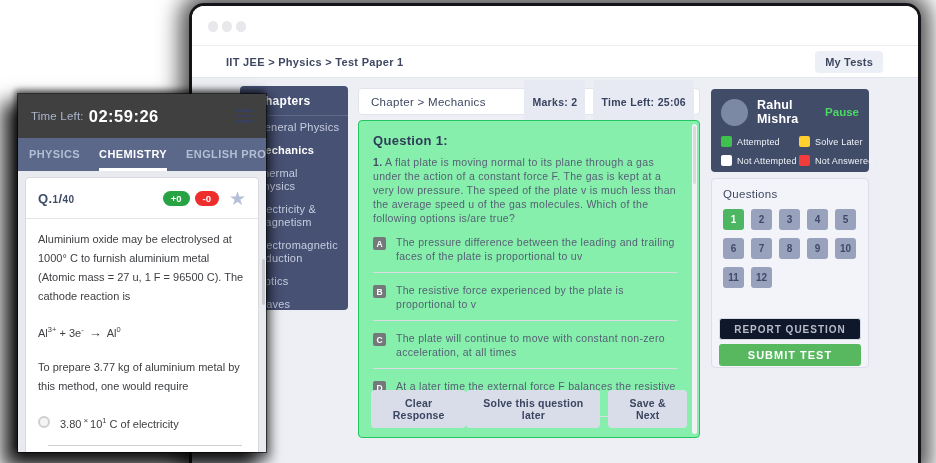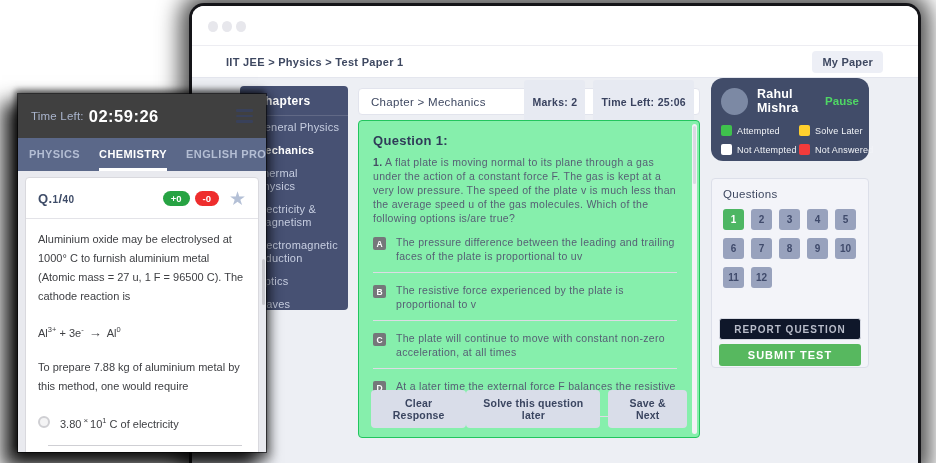--- a/index.html
+++ b/index.html
@@ -52,22 +52,22 @@
   .opt-div { border-bottom:1px solid #dcdce4; margin-top:9px; }
   .q-buttons { position:absolute; left:12px; right:12px; bottom:9px; display:flex; align-items:center; }
   .g-btn { background:#d9dde9; color:#3a4560; font-size:10.5px; font-weight:700; letter-spacing:.2px;
     border:none; border-radius:4px; padding:7px 12px; cursor:pointer; font-family:inherit; }
   .g-btn + .g-btn { margin-left:8px; }
   .spacer { flex:1; }
   .card-scroll { position:absolute; right:2px; top:3px; width:5px; height:310px; background:#f1f1f6; border-radius:3px; }
   .card-thumb { position:absolute; top:2px; left:1px; width:3px; height:58px; background:#d9d9e2; border-radius:2px; }
 
   
-  .user-card { position:absolute; left:519px; top:0; width:158px; height:83px;
-    background:#414c69; border-radius:12px; padding:9px 10px; }
+  .user-card { position:absolute; left:519px; top:11px; width:158px; height:83px;
+    background:#414c69; border-radius:4px; padding:9px 10px; }
   .user-row { display:flex; align-items:center; }
   .avatar { width:27px; height:27px; border-radius:50%; background:#7c89a4; flex-shrink:0; }
   .user-name { color:#fff; font-weight:700; font-size:12.5px; margin-left:9px; letter-spacing:.2px; }
   .pause { margin-left:auto; color:#4fd765; font-weight:700; font-size:11.5px; cursor:pointer; }
   .legend { display:grid; grid-template-columns:74px 1fr; gap:8px 4px; margin-top:10px; }
   .legend-item { display:flex; align-items:center; gap:5px; }
   .swatch { width:11px; height:11px; border-radius:2px; flex-shrink:0; }
   .sw-green { background:#3fc14d; } .sw-yellow { background:#ffd02e; }
   .sw-white { background:#ffffff; } .sw-red { background:#f23b3b; }
   .legend-label { color:#f2f4f8; font-size:9px; letter-spacing:.2px; white-space:nowrap; }
@@ -131,21 +131,21 @@
   <div class="desktop">
     <div class="chrome-bar">
       <div class="dots">
         <div class="dot"></div>
         <div class="dot"></div>
         <div class="dot"></div>
       </div>
     </div>
     <div class="nav-bar">
       <span class="breadcrumb">IIT JEE &gt; Physics &gt; Test Paper 1</span>
-      <span class="my-tests">My Paper</span>
+      <span class="my-tests">My Tests</span>
     </div>
 
     <div class="content">
 
       <div class="chapters">
         <div class="chapters-title">Chapters</div>
         <div class="chapter-item">General Physics</div>
         <div class="chapter-item active">Mechanics</div>
         <div class="chapter-item">Thermal Physics</div>
         <div class="chapter-item">Electricity &amp; Magnetism</div>
@@ -269,21 +269,21 @@
       <div class="p-card">
         <div class="p-card-head">
           <span class="qno"><span>Q.</span><span class="small">1</span><span>/</span><span class="small">40</span></span>
           <span class="pill plus">+0</span>
           <span class="pill minus">-0</span>
           <span class="star">★</span>
         </div>
         <div class="p-q-body">
           <div>Aluminium oxide may be electrolysed at 1000° C to furnish aluminium metal (Atomic mass = 27 u, 1 F = 96500 C). The cathode reaction is</div>
           <div class="p-formula"><span>Al</span><sup>3+</sup><span> + 3e</span><sup>-</sup><span class="arrow">→</span><span>Al</span><sup>0</sup></div>
-          <div>To prepare 7.88 kg of aluminium metal by this method, one would require</div>
+          <div>To prepare 3.77 kg of aluminium metal by this method, one would require</div>
 
           <div class="p-opt">
             <span class="radio"></span>
             <span class="p-opt-label"><span>3.80</span><span class="times">×</span><span>10</span><sup>1</sup> <span>C of electricity</span></span>
           </div>
           <div class="p-opt-div"></div>
 
           <div class="p-opt">
             
             

